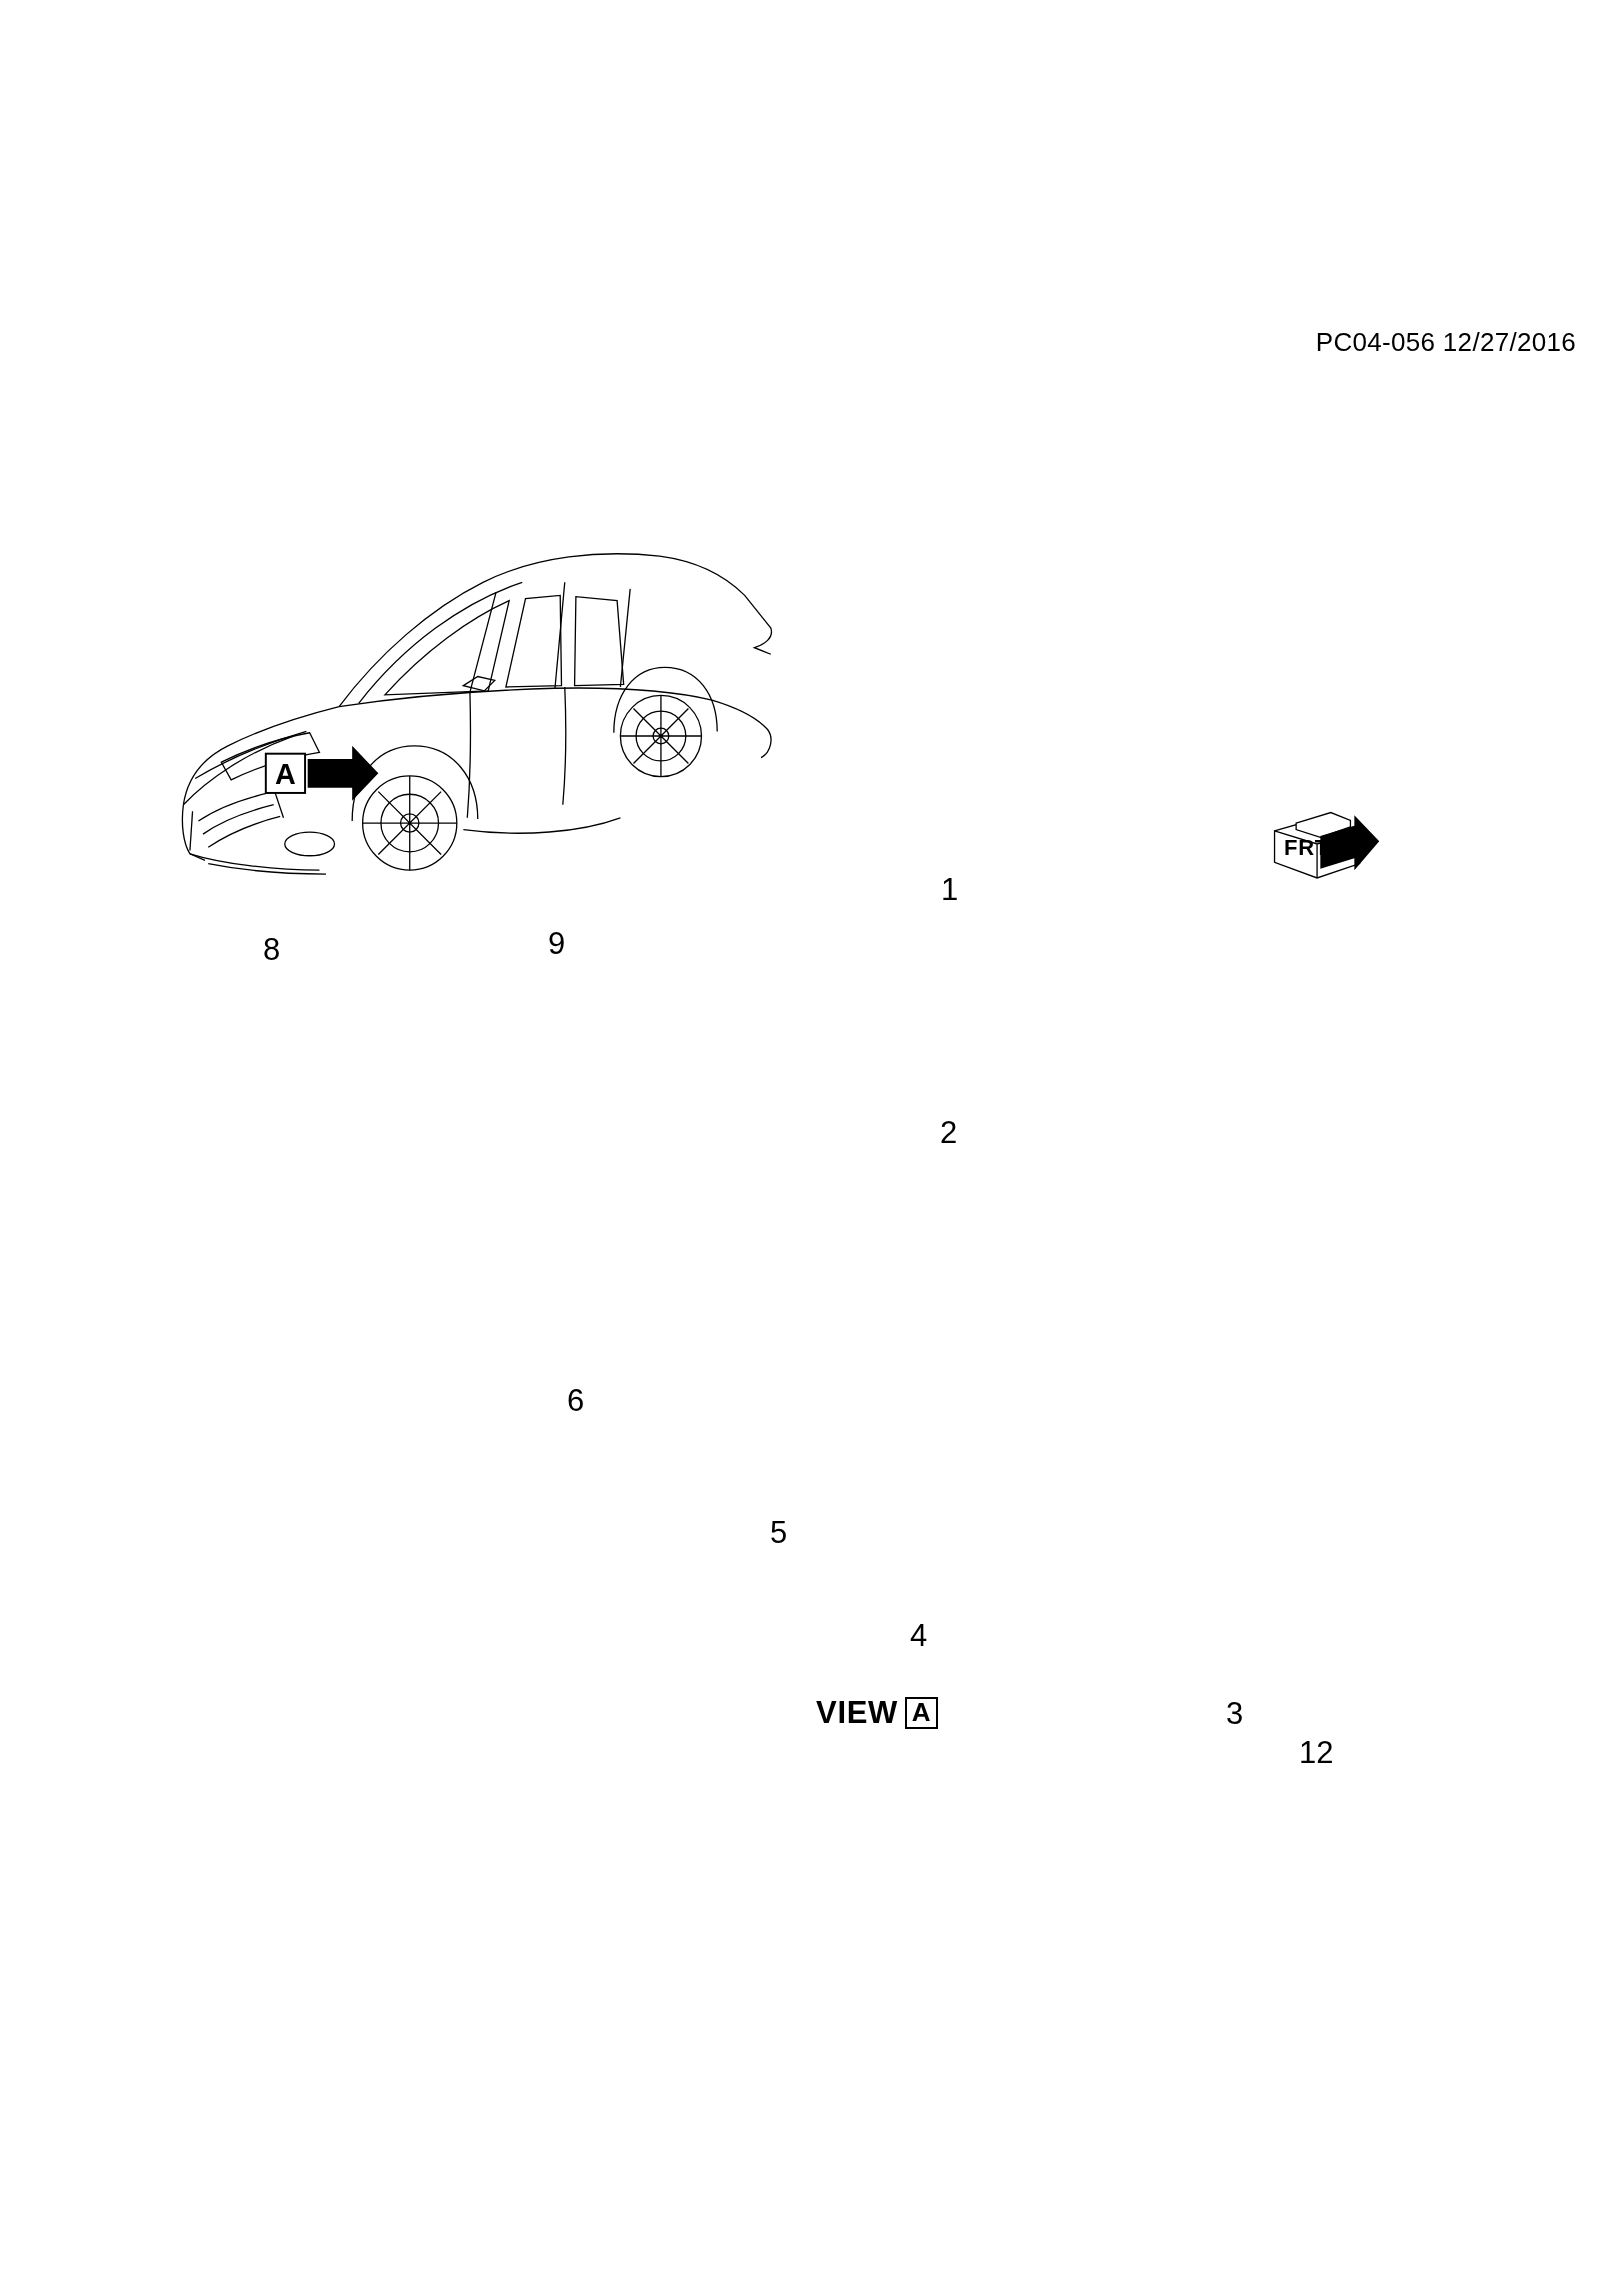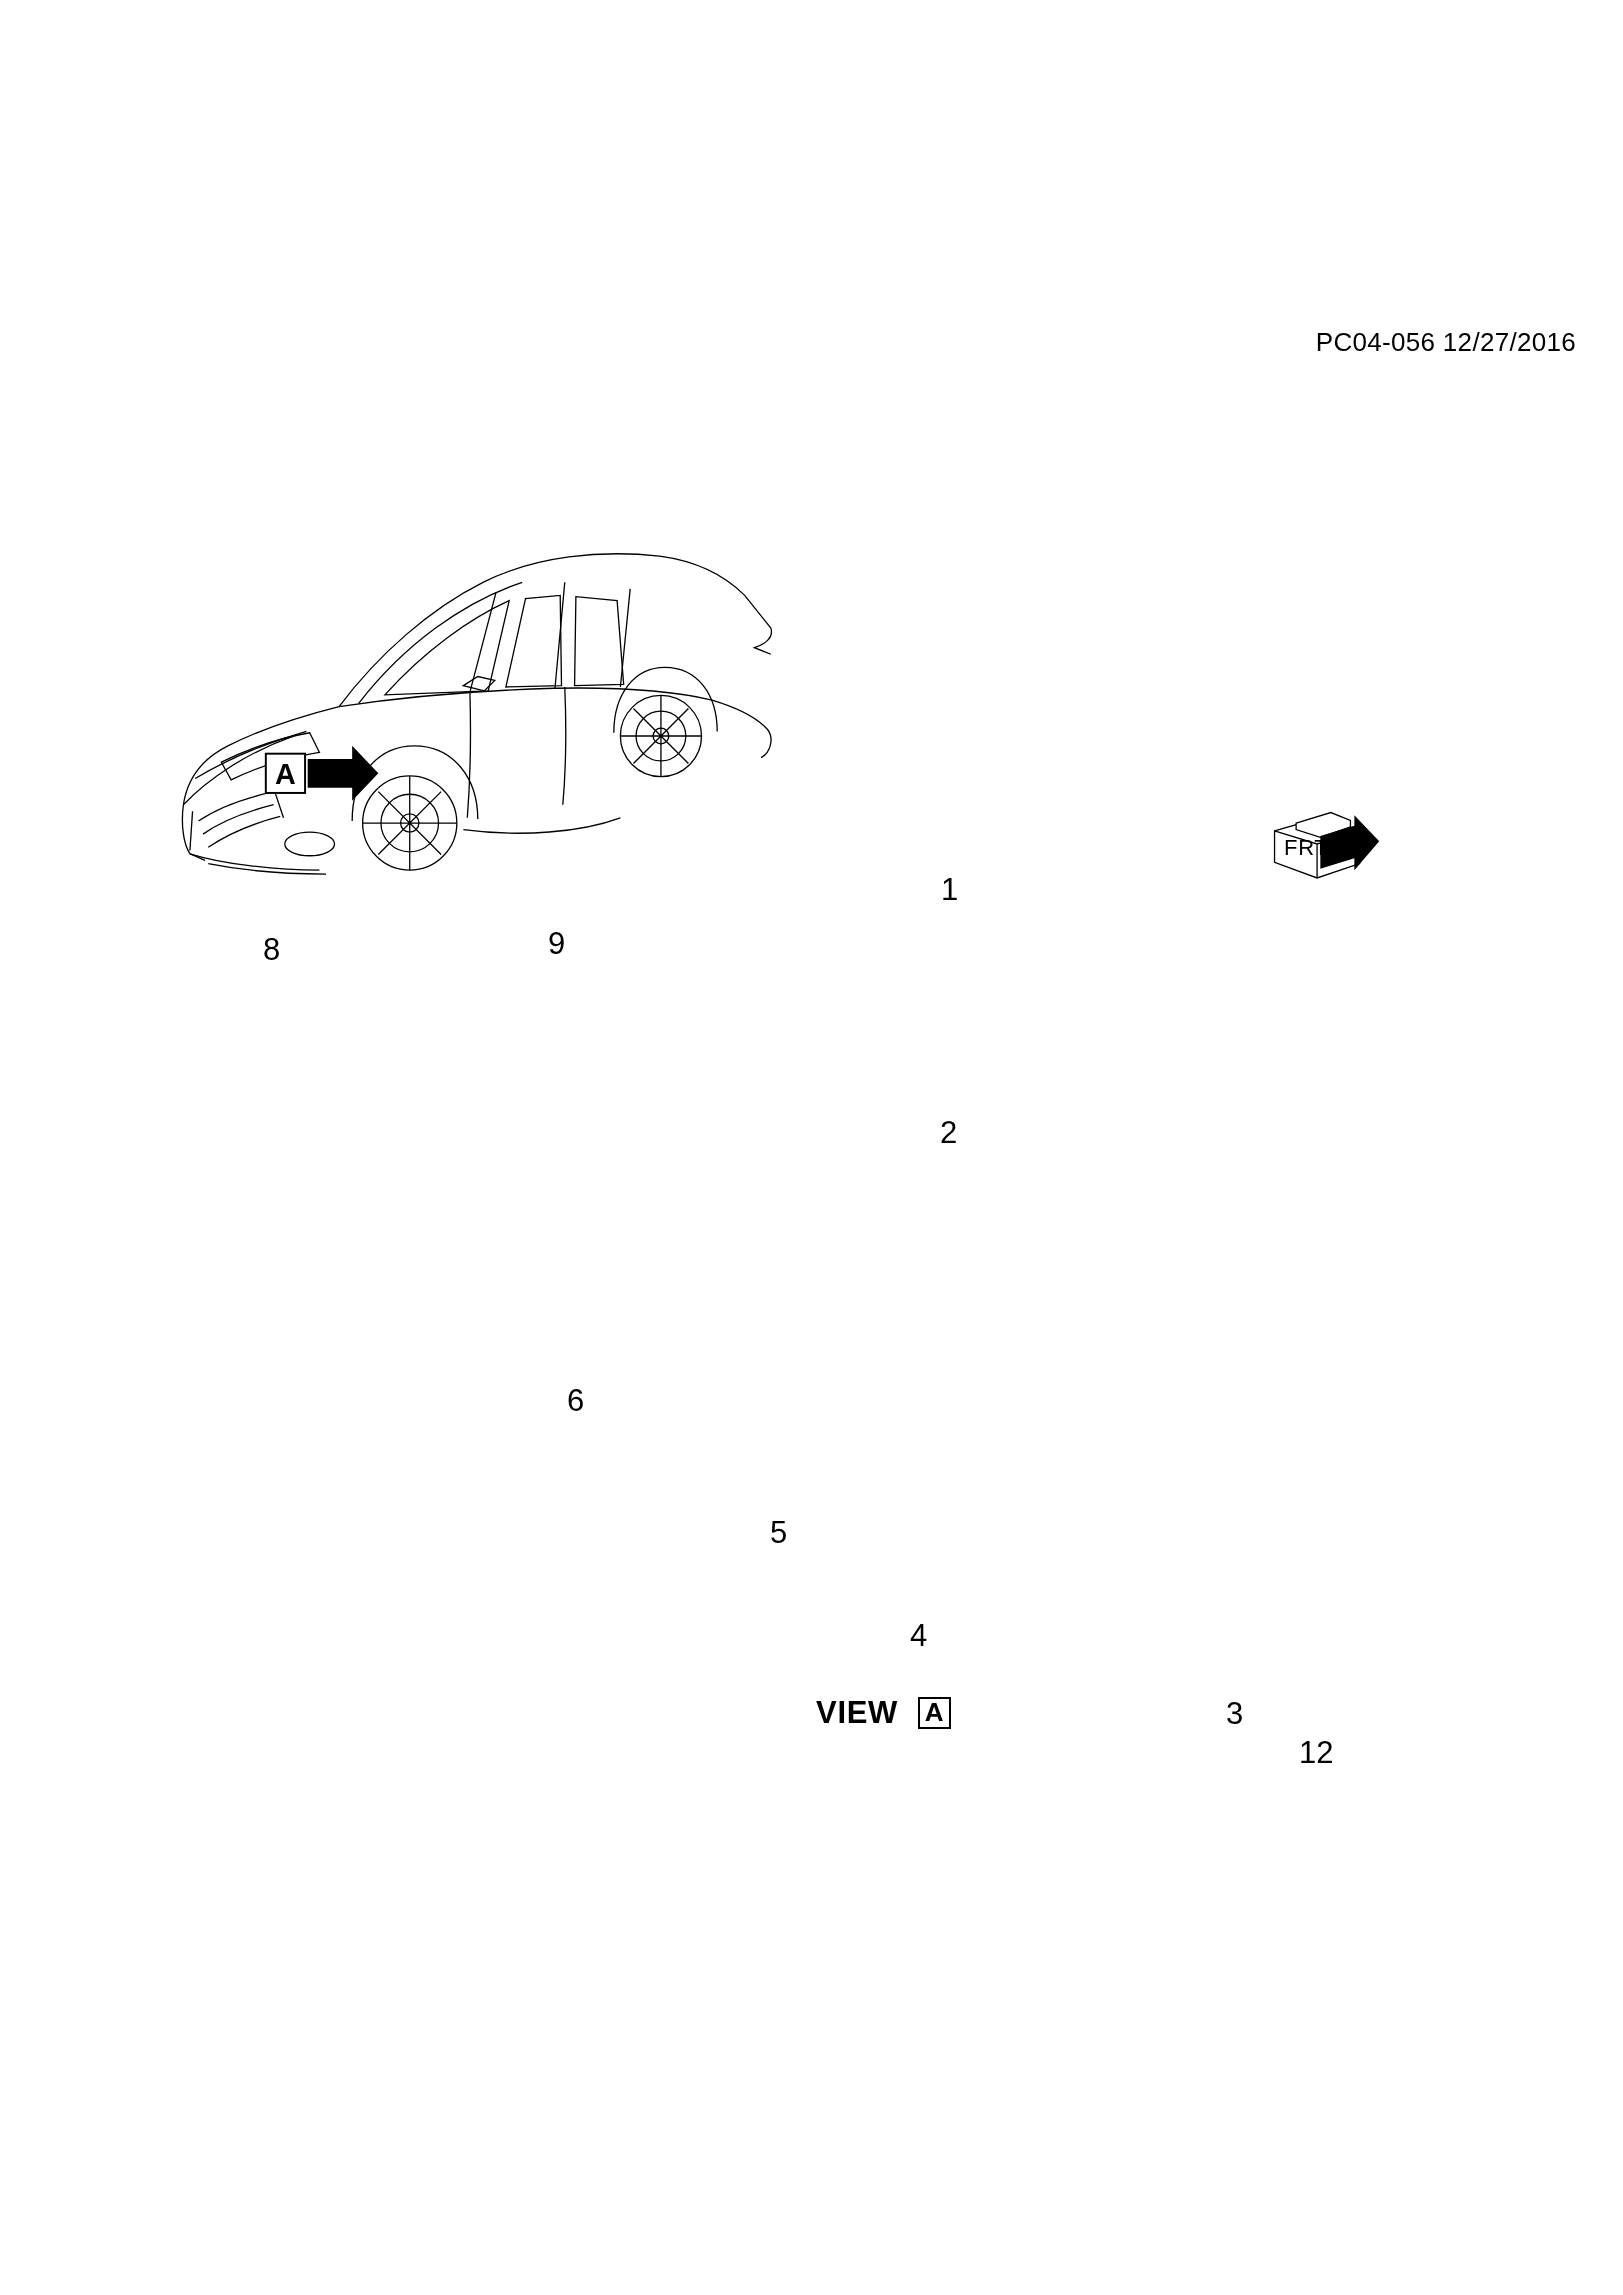--- a/index.html
+++ b/index.html
@@ -36,34 +36,34 @@
     white-space: nowrap;
   }
   .view-label {
     position: absolute;
     font-size: 31px;
     font-weight: bold;
     letter-spacing: 0.7px;
     white-space: nowrap;
     display: flex;
     align-items: center;
-    gap: 20px;
+    gap: 7px;
   }
   .boxletter {
     display: inline-block;
     border: 2px solid #000;
     padding: 0.7px 4.6px 2px 4.6px;
     font-size: 26px;
     font-weight: bold;
     line-height: 1;
   }
   .frt-label {
     position: absolute;
     font-size: 22px;
-    font-weight: normal;
+    font-weight: bold;
     letter-spacing: 0.7px;
   }
   svg { display: block; }
   .ln { fill: none; stroke: #000; stroke-width: 3; }
   .ln-thin { fill: none; stroke: #000; stroke-width: 2; }
   .ln-ghost { fill: none; stroke: #3a3a3a; stroke-width: 2; opacity: 0.55; }
   .ln-ghost2 { fill: none; stroke: #3a3a3a; stroke-width: 2; opacity: 0.38; }
   .dash { fill: none; stroke: #000; stroke-width: 2.5; stroke-dasharray: 26 14; }
   .fillw { fill: #ffffff; stroke: #000; stroke-width: 3; }
   .fillw-thin { fill: #ffffff; stroke: #000; stroke-width: 2; }

